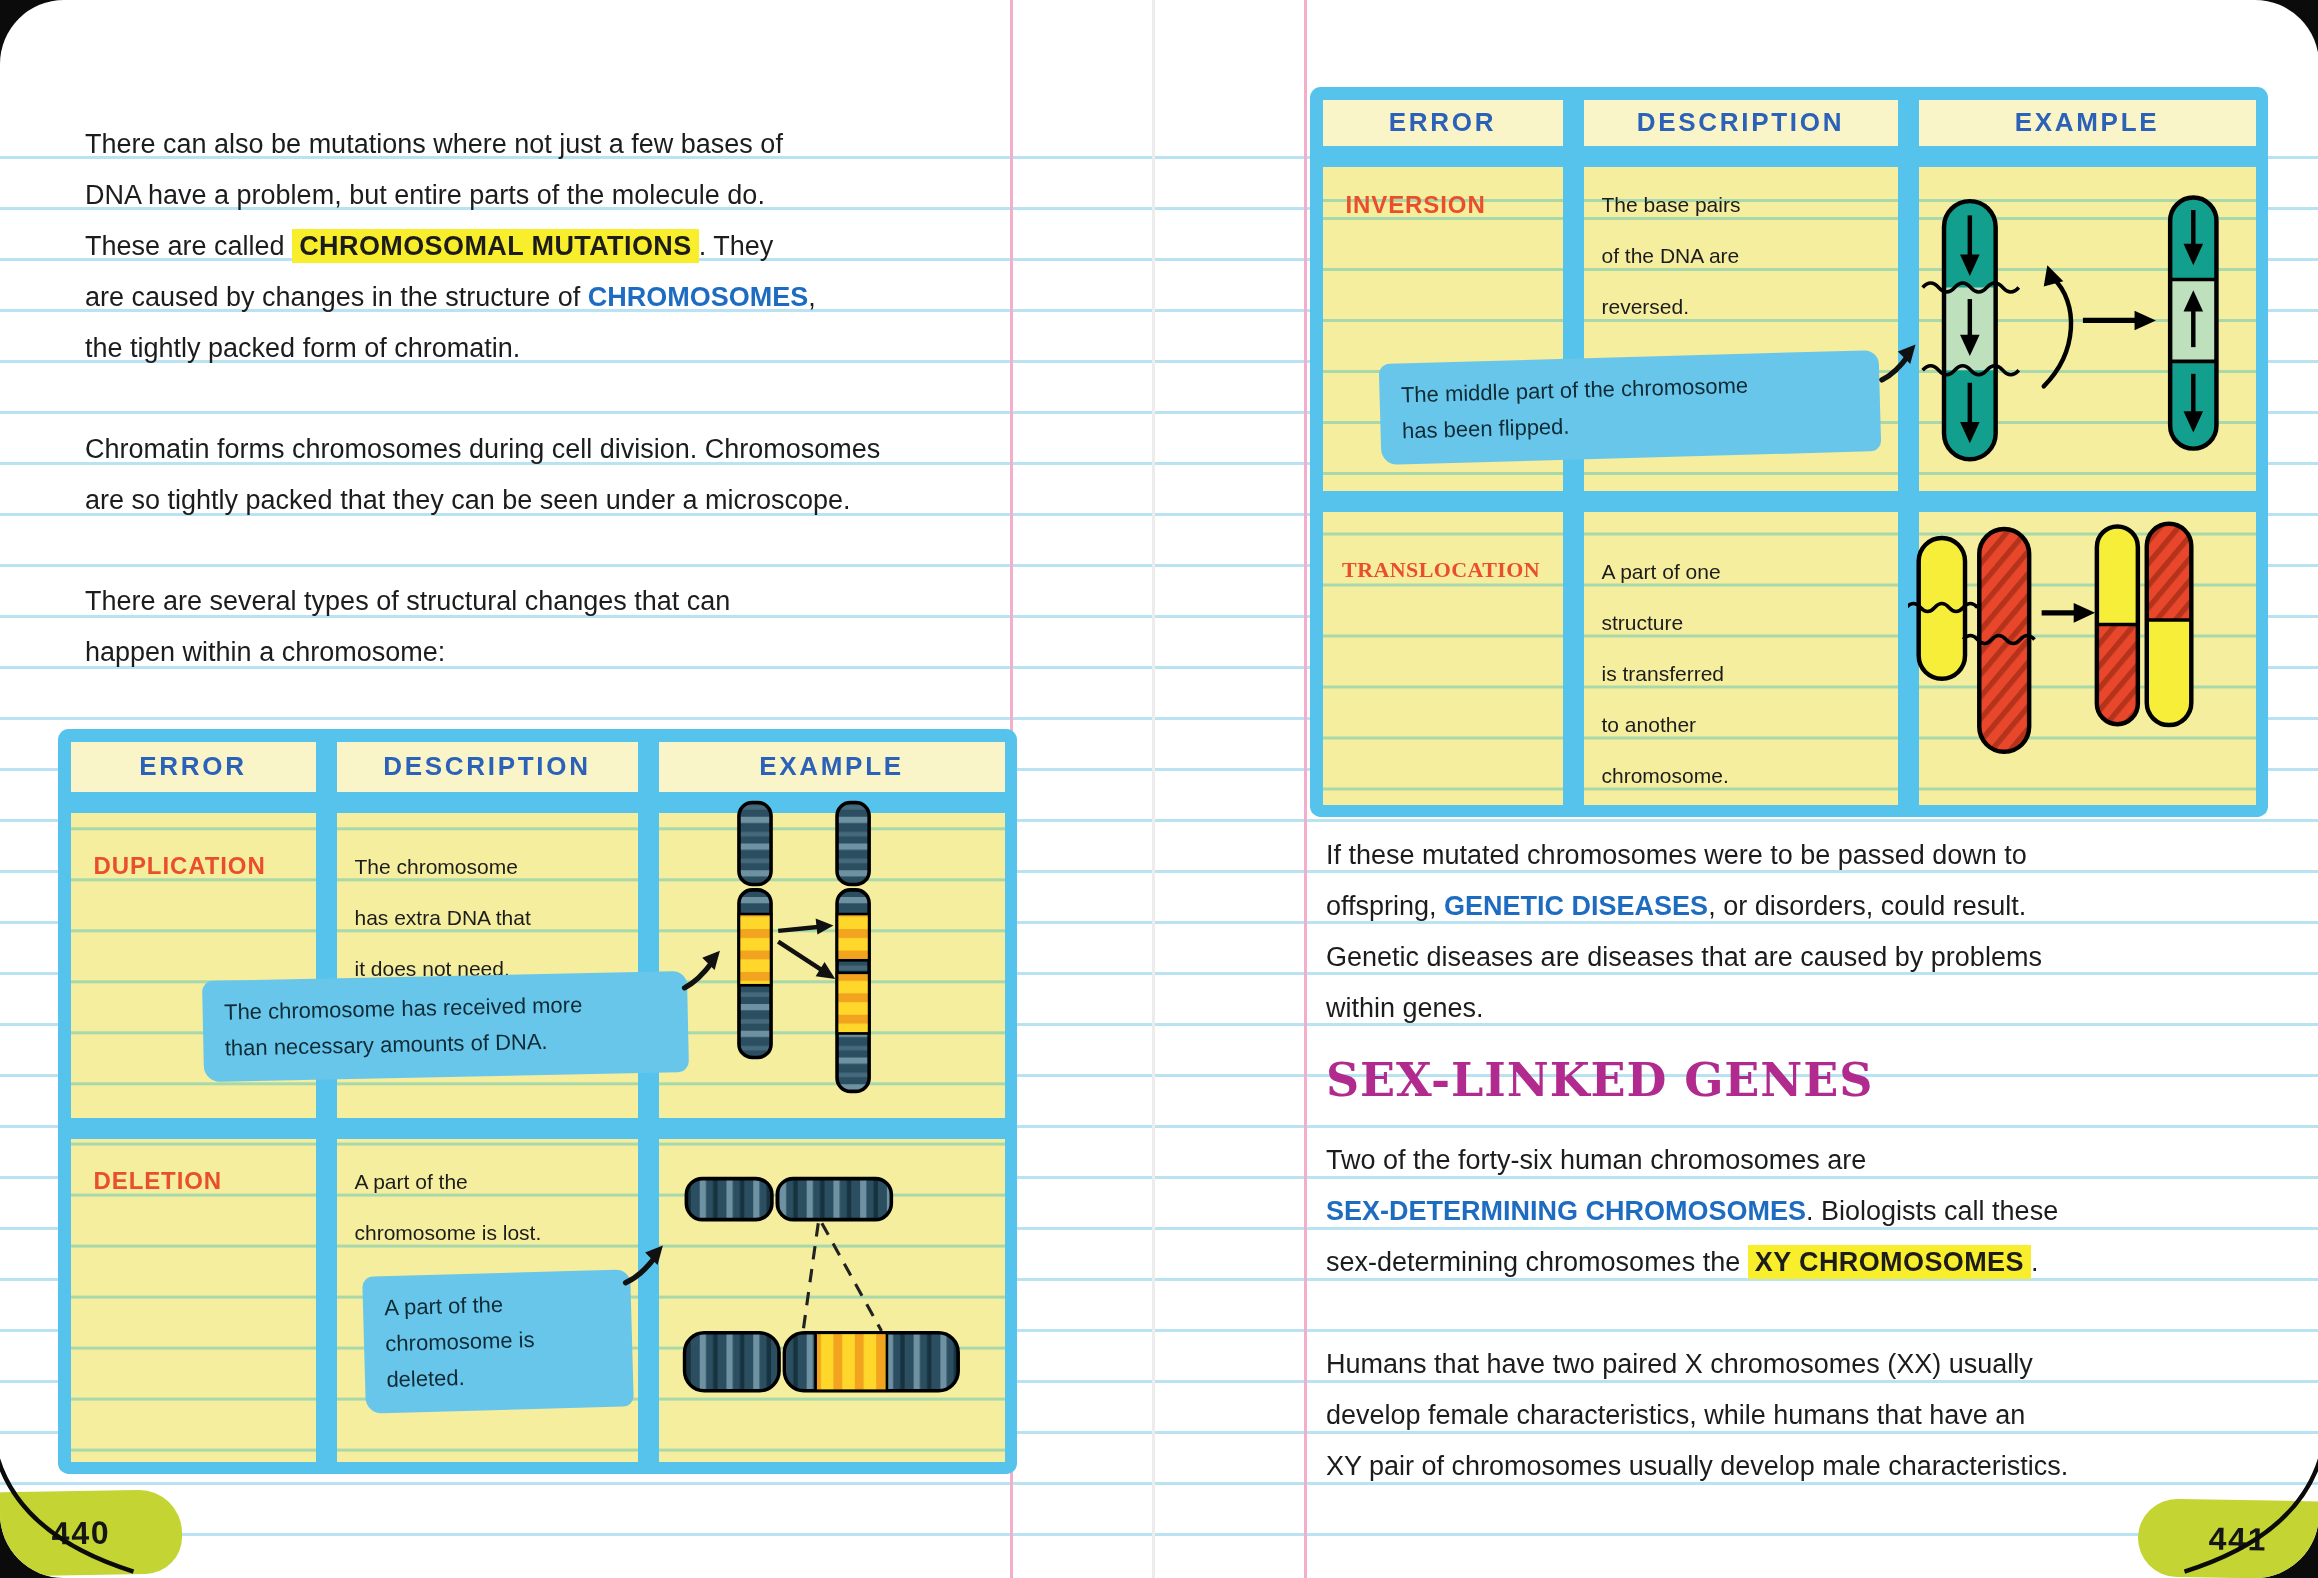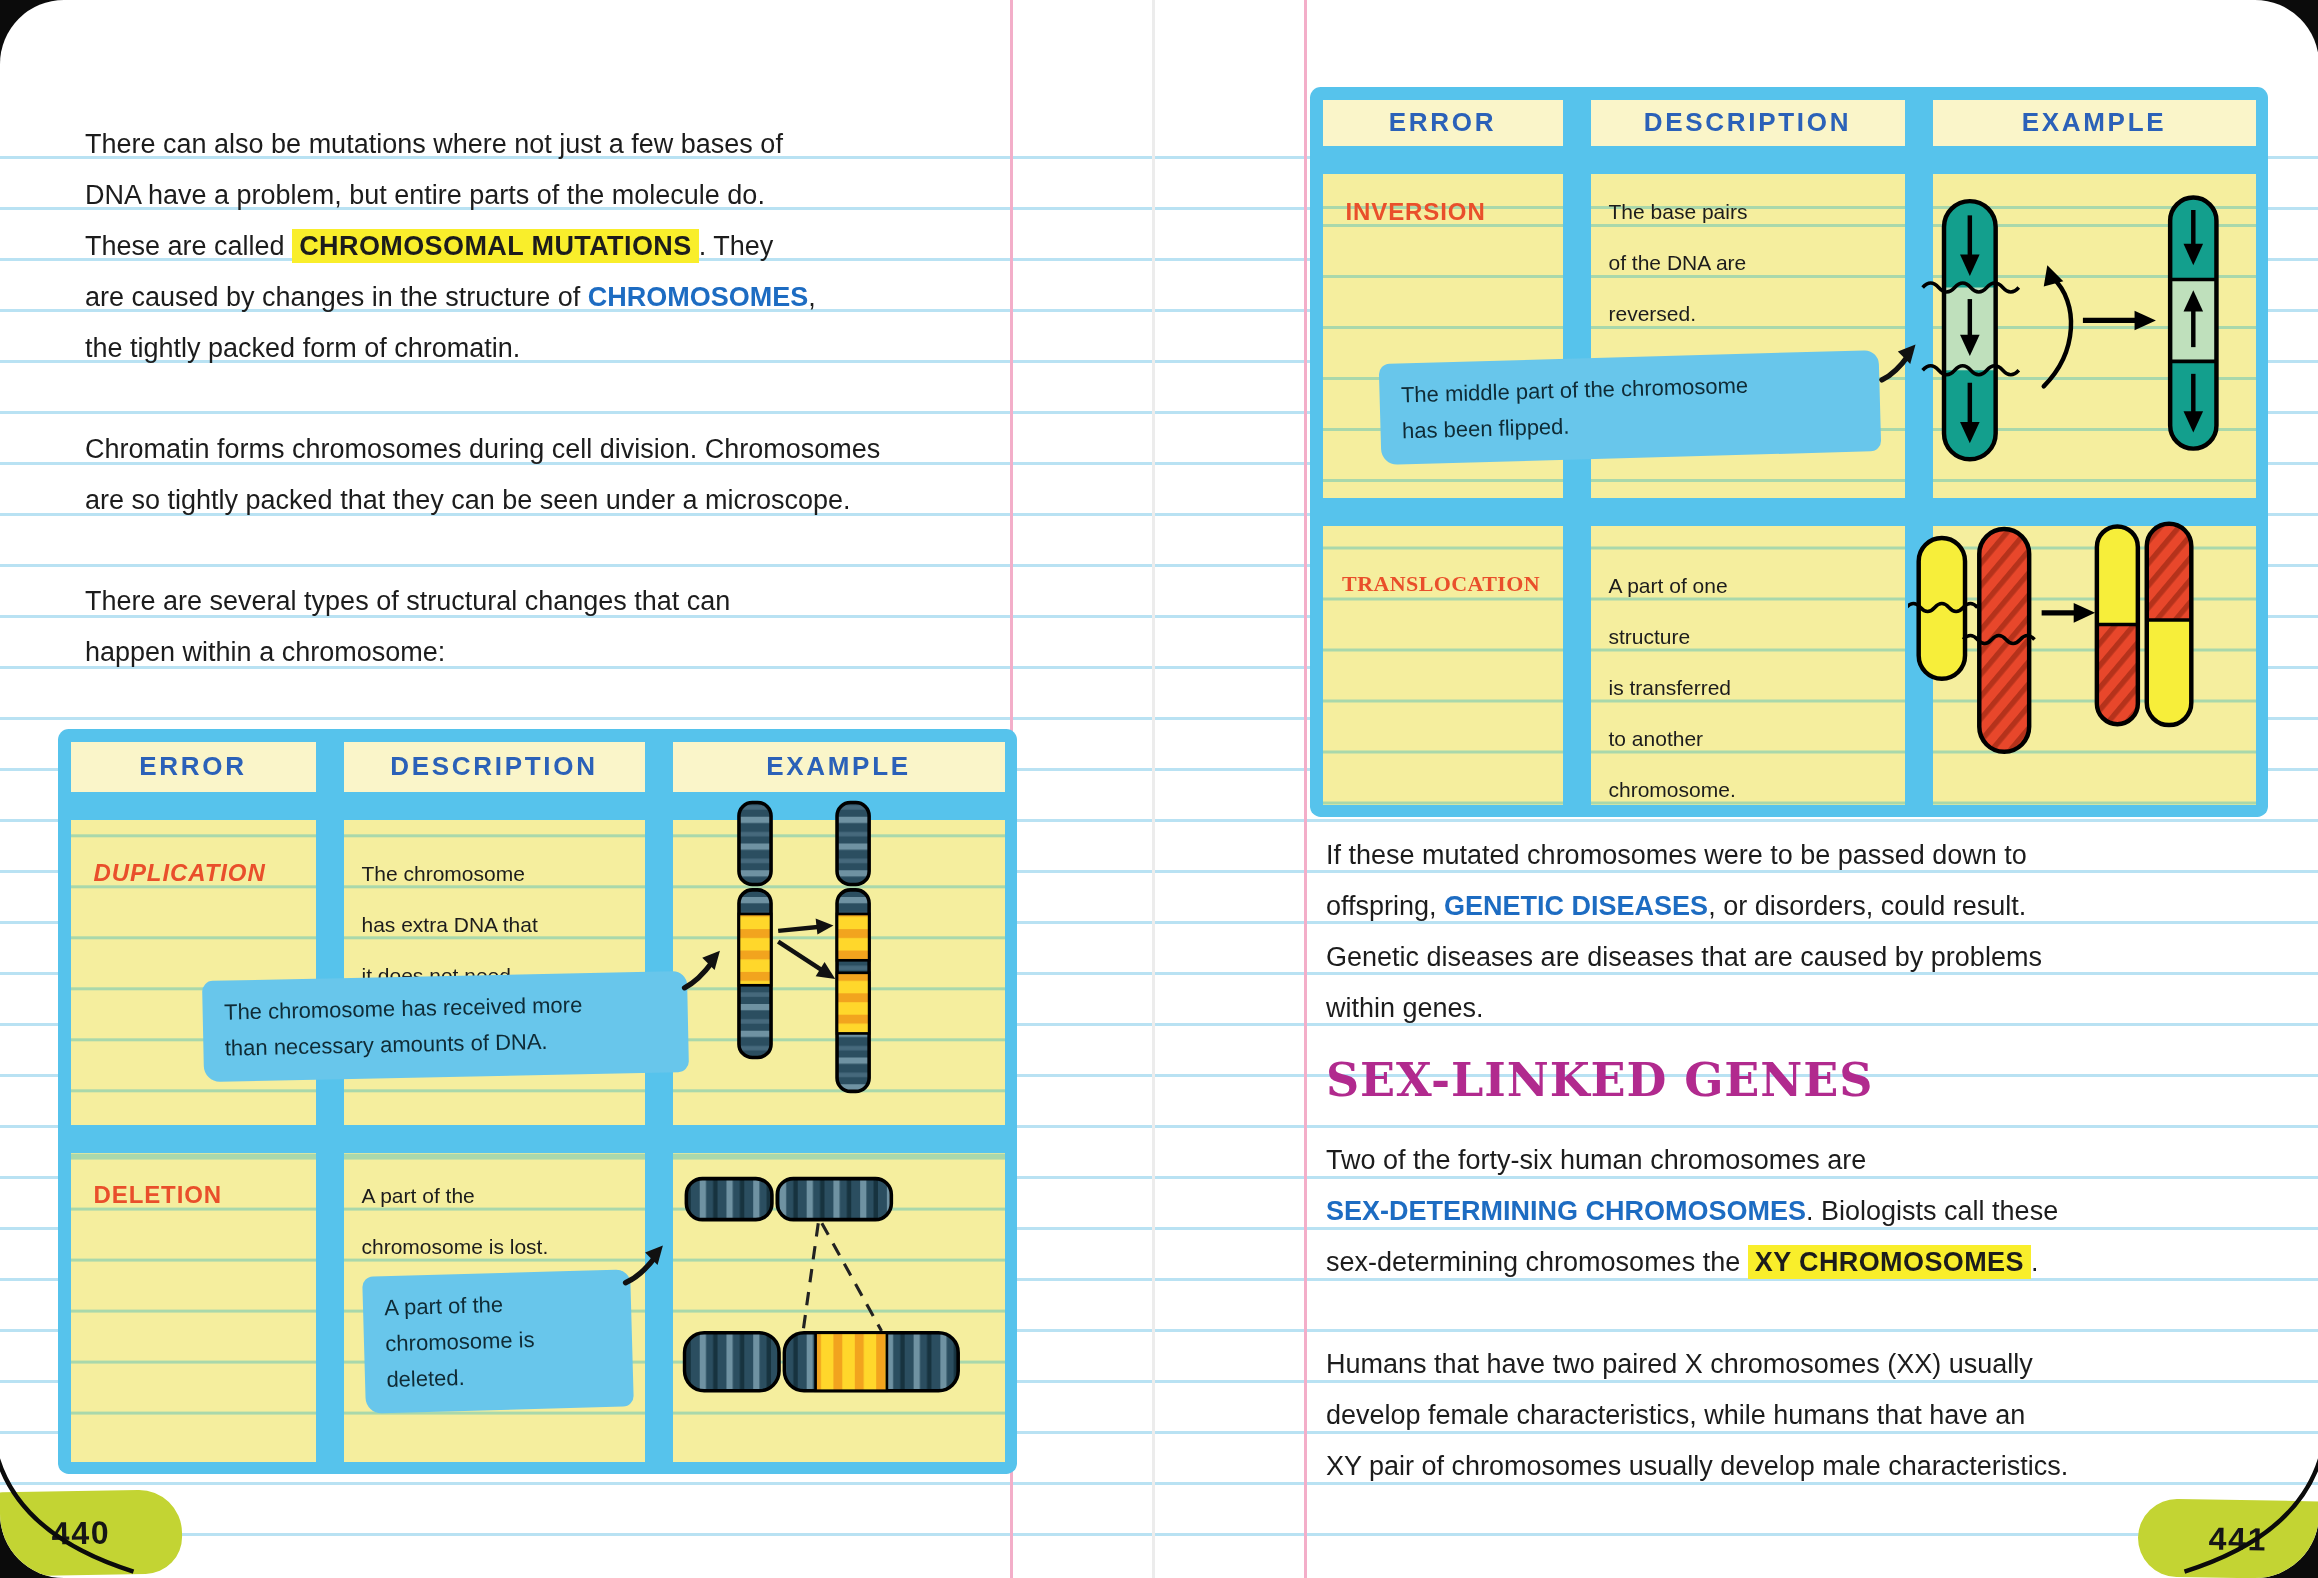--- a/index.html
+++ b/index.html
@@ -10,33 +10,33 @@
   .rules{position:absolute;left:0;right:0;top:156px;bottom:0;
     background:repeating-linear-gradient(to bottom,#b9e2f3 0 2.7px,transparent 2.7px 51px);}
   .vline{position:absolute;top:0;bottom:0;width:2.7px;}
   .pink{background:#f3aec9;}
   .fold{width:2.7px;background:#ececec;}
   
   .bodytext{position:absolute;color:#1c1c1c;font-size:27px;line-height:51px;white-space:nowrap;}
   .kw{color:#1d6cc2;font-weight:bold;}
   .hl{background:#f9ee2b;font-weight:800;padding:1.8px 7.1px;letter-spacing:0.4px;}
   
-  .ntable{position:absolute;background:#56c3ec;border-radius:10.7px;display:grid;padding:12.5px;gap:28px;}
+  .ntable{position:absolute;background:#56c3ec;border-radius:10.7px;display:grid;padding:12.5px;gap:21px;}
   .ntable .cell{position:relative;background:#f5ee9e;overflow:hidden;}
   .ntable .th{background:#faf5c9;display:flex;align-items:center;justify-content:center;
       color:#2b61b8;font-weight:bold;font-size:26px;letter-spacing:2.7px;}
   .glines{position:absolute;inset:0;pointer-events:none;
       background:repeating-linear-gradient(to bottom,#a9d8ab 0 2.7px,transparent 2.7px 51px);}
   .errlabel{position:relative;color:#e94f2b;font-weight:bold;font-size:24px;letter-spacing:0.9px;
       white-space:nowrap;}
   .desc{position:relative;color:#1c1c1c;font-size:21px;line-height:51px;white-space:nowrap;}
   .pt14{padding:12.5px 5.4px 0 18px;} .pt19{padding:17px 5.4px 0 18px;}
   .pt31{padding:28px 5.4px 0 18px;} .pt38{padding:34px 5.4px 0 18px;}
   .lblpt14{padding:24px 0 0 23px;} .lblpt19{padding:28.5px 0 0 23px;}
-  .lblpt31{padding:39px 16px 0 23px;font-style:italic;} .lblpt38{padding:45px 0 0 19.6px;font-family:Liberation Serif, serif;}
+  .lblpt31{padding:39px 16px 0 23px;} .lblpt38{padding:45px 0 0 19.6px;font-family:Liberation Serif, serif;}
   
   .callout{position:absolute;background:#68c6eb;border-radius:10.7px 14.3px 10.7px 16px;
       color:#0f2b36;font-size:22px;line-height:36px;padding:14.3px 21.4px;z-index:6;}
   .callout div{white-space:nowrap;}
   .tilt1{transform:rotate(-1.2deg);} .tilt2{transform:rotate(-1.6deg);}
   
   .serifhead{position:absolute;font-family:"DejaVu Serif", serif;font-weight:bold;
       color:#b12a8e;font-size:46px;letter-spacing:0.9px;white-space:nowrap;}
   
   .tab{position:absolute;background:#c3d433;display:flex;align-items:center;justify-content:center;

